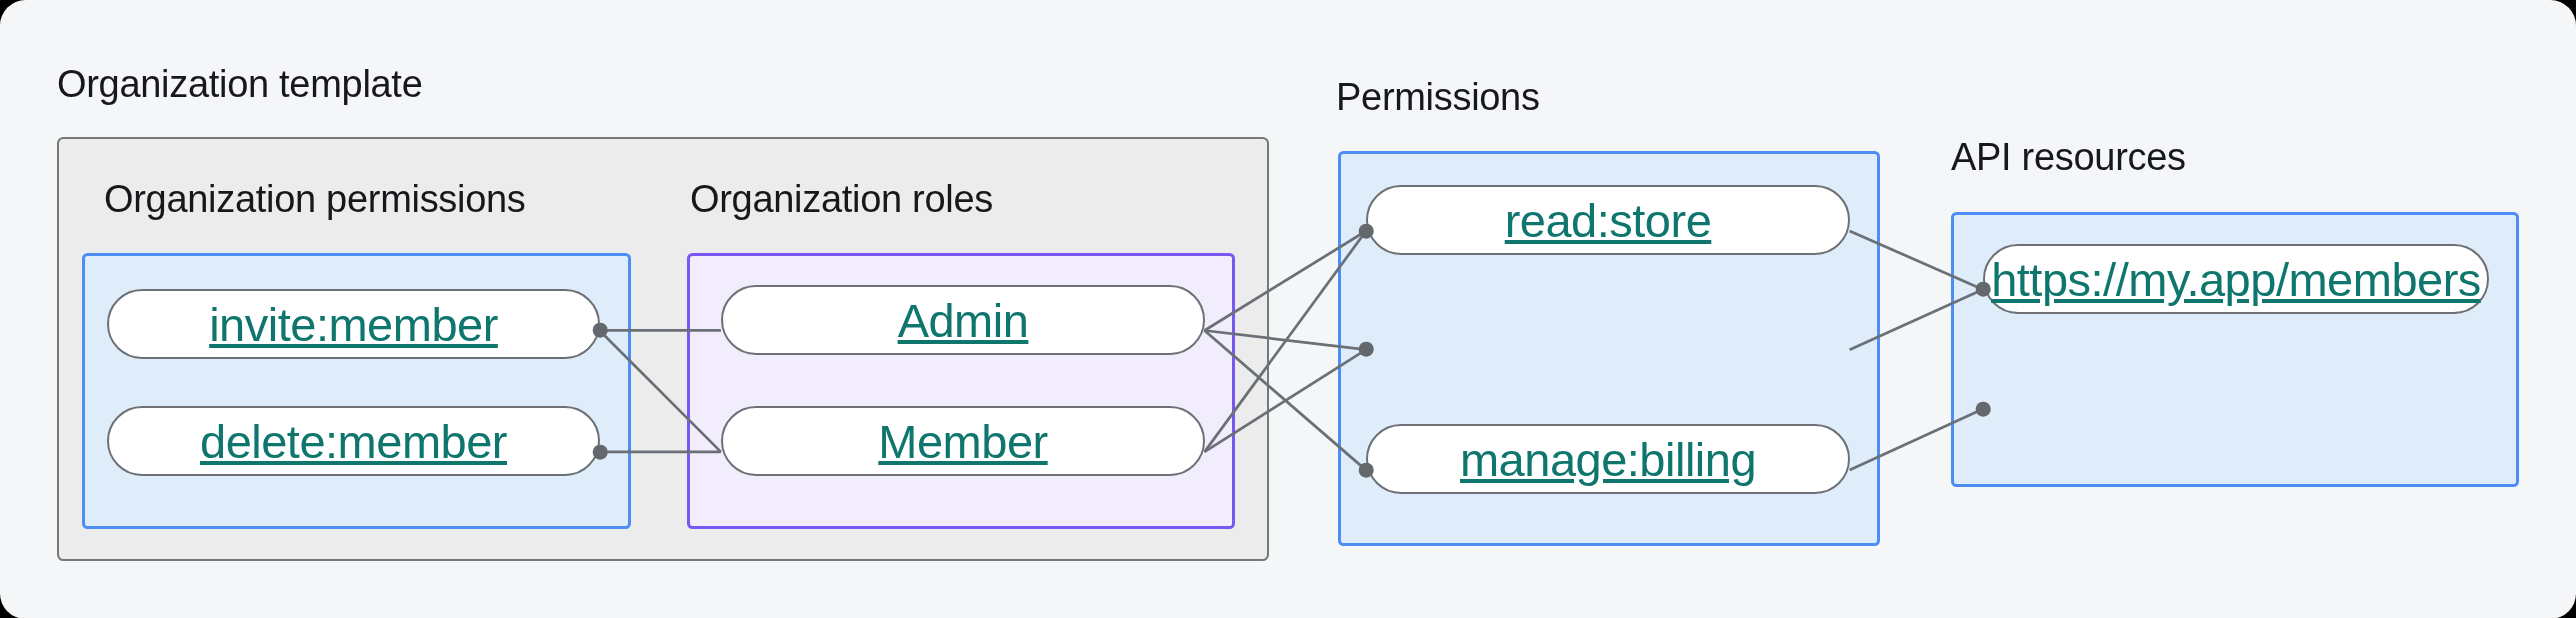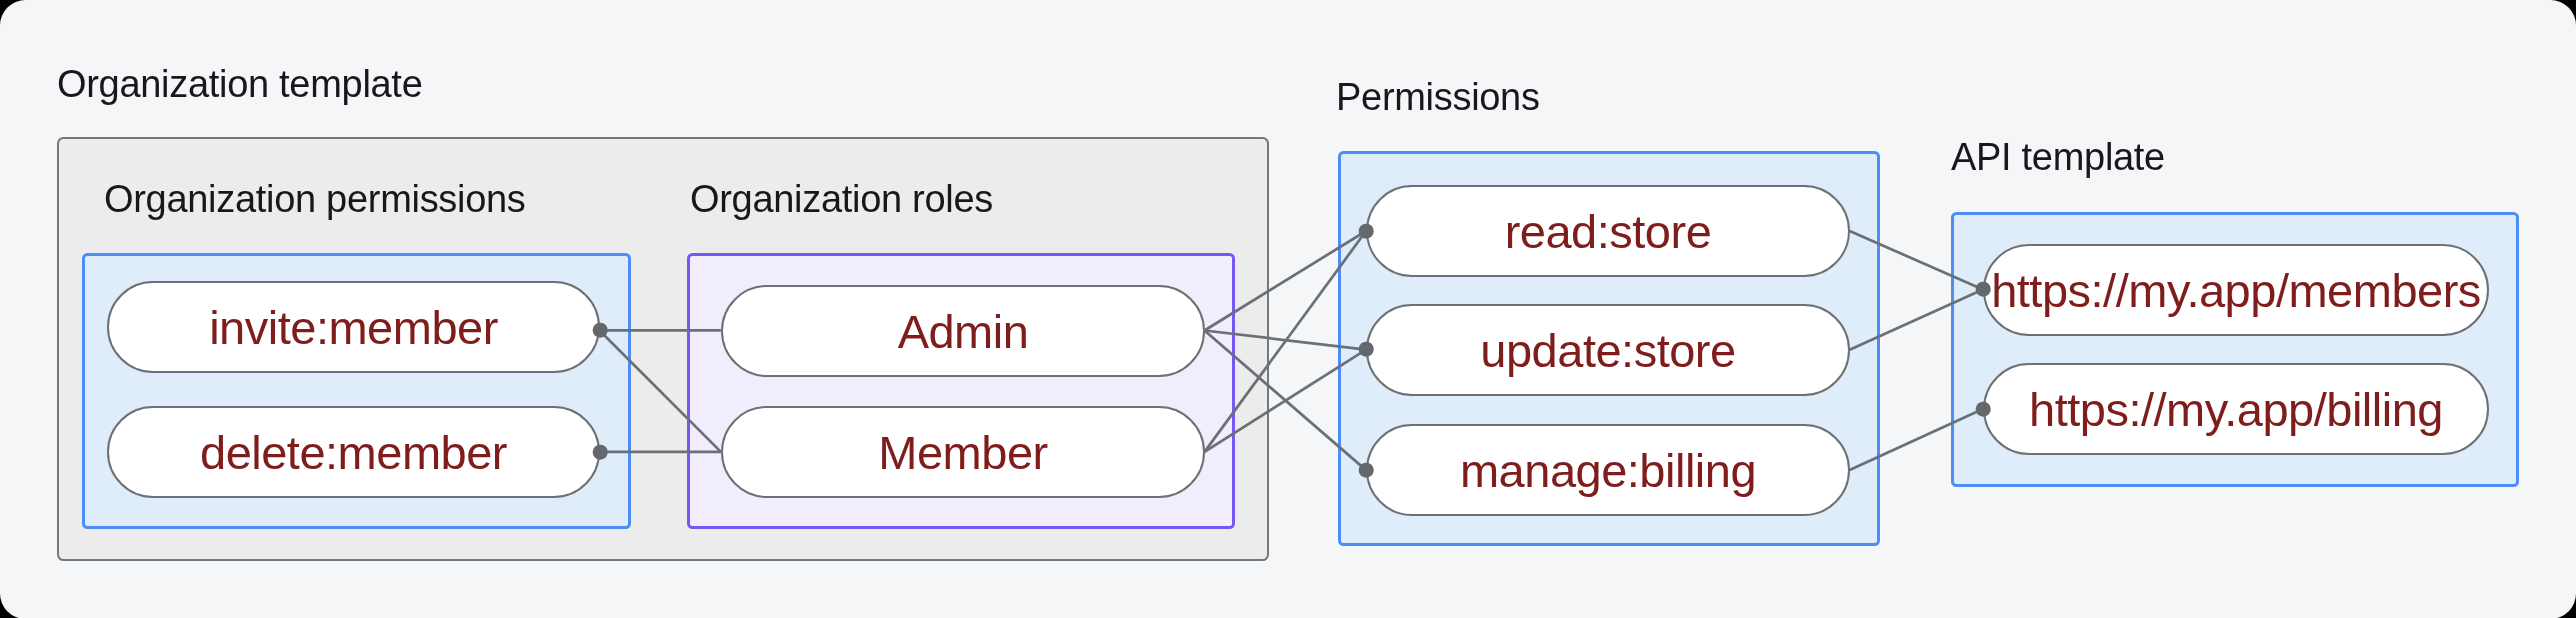--- a/index.html
+++ b/index.html
@@ -35,34 +35,35 @@
     position: absolute;
     border-radius: 5.5px;
     box-sizing: border-box;
     border: 3.2px solid transparent;
   }
   .cbox.blue   { background: var(--blue-box-bg, #dfecfa);  border-color: var(--blue-box-border, #4e8df6); }
   .cbox.purple { background: var(--purple-box-bg, #f2edfd); border-color: var(--purple-box-border, #7857f3); }
 
   .pill {
     position: absolute;
-    height: 92px;
+    height: 70px;
     background: var(--node-bg, #ffffff);
     border: 2.3px solid var(--node-border, #6d7175);
     border-radius: 912px;
     box-sizing: border-box;
     display: flex;
     align-items: center;
     justify-content: center;
     font-size: 47px;
     font-weight: 400;
     letter-spacing: -0.5px;
-    color: #7f1d1d;
+    color: #0f766e;
     white-space: nowrap;
     z-index: 3;
+    text-decoration: underline;
   }
 
   #edges {
     position: absolute;
     left: 0; top: 0;
     z-index: 2;
     pointer-events: none;
   }
   #edges line {
     stroke: var(--edge, #6b7076);
@@ -92,55 +93,53 @@
   <div class="lbl" style="left:690px; top:179px">Organization roles</div>
 
   <div class="cbox blue" style="left:82px; top:253px; width:549px; height:276px"></div>
 
   <div class="cbox purple" style="left:687px; top:253px; width:548px; height:276px"></div>
 
   <div class="lbl" style="left:1336px; top:77px">Permissions</div>
 
   <div class="cbox blue" style="left:1338px; top:151px; width:542px; height:395px"></div>
 
-  <div class="lbl" style="left:1951px; top:137px">API template</div>
+  <div class="lbl" style="left:1951px; top:137px">API resources</div>
 
   <div class="cbox blue" style="left:1951px; top:212px; width:568px; height:275px"></div>
 
   <svg id="edges" width="2576" height="619" viewBox="0 0 2823 678">
       <line x1="657" y1="362" x2="790" y2="362"></line>
       <line x1="657" y1="362" x2="790" y2="495"></line>
       <line x1="657" y1="495" x2="790" y2="495"></line>
       <line x1="1320" y1="362" x2="1497" y2="253"></line>
       <line x1="1320" y1="362" x2="1497" y2="383"></line>
       <line x1="1320" y1="362" x2="1497" y2="515"></line>
       <line x1="1320" y1="495" x2="1497" y2="253"></line>
       <line x1="1320" y1="495" x2="1497" y2="383"></line>
       <line x1="2027" y1="253" x2="2173" y2="317"></line>
       <line x1="2027" y1="383" x2="2173" y2="317"></line>
       <line x1="2027" y1="515" x2="2173" y2="448"></line>
     </svg>
 
-  <div class="pill" style="left:107px; top:281px; width:493px">invite:member</div>
+  <div class="pill" style="left:107px; top:289px; width:493px">invite:member</div>
 
   <div class="pill" style="left:721px; top:285px; width:484px">Admin</div>
 
   <div class="pill" style="left:107px; top:406px; width:493px">delete:member</div>
 
   <div class="pill" style="left:721px; top:406px; width:484px">Member</div>
 
   <div class="pill" style="left:1366px; top:185px; width:484px">read:store</div>
 
-  <div class="pill" style="left:1366px; top:304px; width:484px">update:store</div>
 
   <div class="pill" style="left:1983px; top:244px; width:506px">https://my.app/members</div>
 
   <div class="pill" style="left:1366px; top:424px; width:484px">manage:billing</div>
 
-  <div class="pill" style="left:1983px; top:363px; width:506px">https://my.app/billing</div>
 
 <div class="dot" style="left: 600px; top: 330px;"></div>
     <div class="dot" style="left: 600px; top: 452px;"></div>
     <div class="dot" style="left: 1366px; top: 231px;"></div>
     <div class="dot" style="left: 1366px; top: 349px;"></div>
     <div class="dot" style="left: 1366px; top: 470px;"></div>
     <div class="dot" style="left: 1983px; top: 289px;"></div>
     <div class="dot" style="left: 1983px; top: 409px;"></div>
   </div>
 

